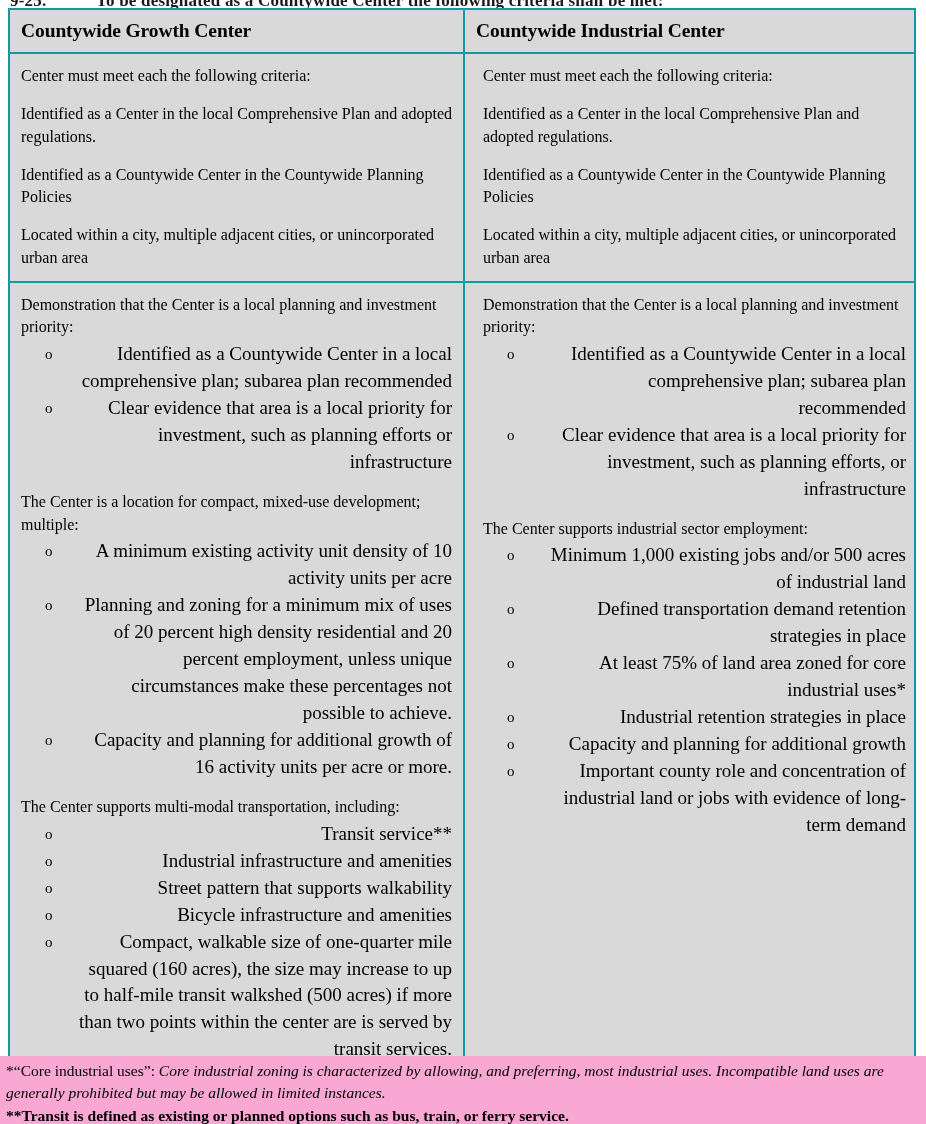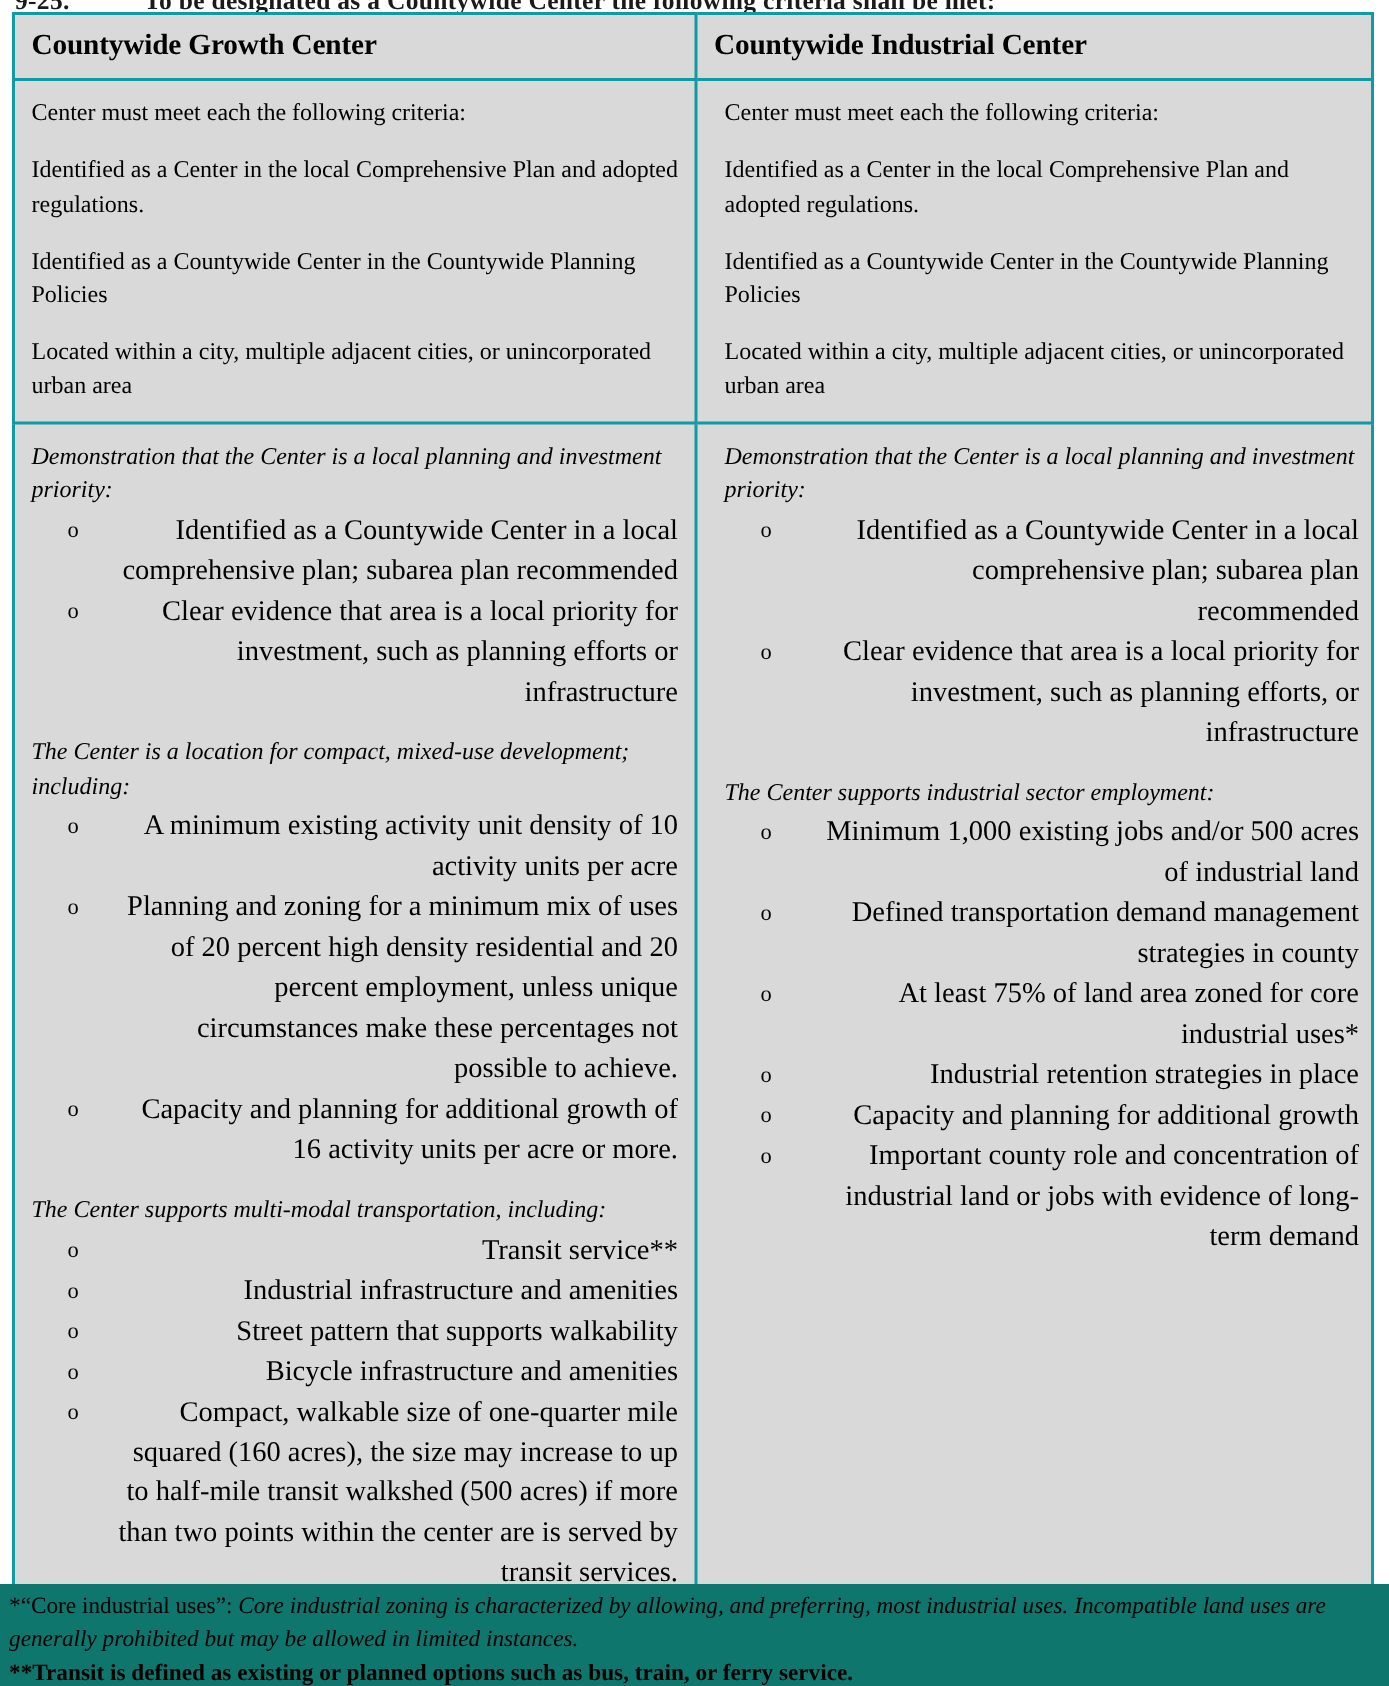--- a/index.html
+++ b/index.html
@@ -64,21 +64,21 @@
   }
 
   .body-cell { padding: 8px 10px 8px 16px; }
   .body-cell.right { padding-left: 18px; padding-right: 8px; }
 
   .para {
     font-size: 16px;
     line-height: 1.42;
     margin: 0 0 15px 0;
   }
-  .para.tight { margin-bottom: 2px; font-style: italic; }
+  .para.tight { margin-bottom: 2px; }
   .para.nospace { margin-bottom: 0; }
 
   ul.olist {
     list-style: none;
     margin: 0 0 15px 0;
     padding: 0;
     text-align: right;
   }
   ul.olist.last { margin-bottom: 0; }
   ul.olist > li {
@@ -100,21 +100,21 @@
   ul.olist.ind > li { padding-left: 57px; }
   ul.olist.ind > li::before { left: 24px; }
 
   
   .footnotes {
     position: absolute;
     left: 0;
     top: 1056px;
     width: 926px;
     height: 68px;
-    background: #0f766e;
+    background: #f9a8d4;
     padding: 4px 8px 0 6px;
     box-sizing: border-box;
   }
   .fn {
     font-size: 15.5px;
     line-height: 1.45;
     margin: 0;
   }
   .fn i, .fn .it { font-style: italic; }
   .fn .up { font-style: normal; }
@@ -160,21 +160,21 @@
     </tr>
 
     <tr>
       <td class="body-cell">
         <p class="para tight">Demonstration that the Center is a local planning and investment priority:</p>
         <ul class="olist">
           <li>Identified as a Countywide Center in a local comprehensive plan; subarea plan recommended</li>
           <li>Clear evidence that area is a local priority for investment, such as planning efforts or infrastructure</li>
         </ul>
 
-        <p class="para tight">The Center is a location for compact, mixed-use development; including:</p>
+        <p class="para tight">The Center is a location for compact, mixed-use development; multiple:</p>
         <ul class="olist">
           <li>A minimum existing activity unit density of 10 activity units per acre</li>
           <li>Planning and zoning for a minimum mix of uses of 20 percent high density residential and 20 percent employment, unless unique circumstances make these percentages not possible to achieve.</li>
           <li>Capacity and planning for additional growth of 16 activity units per acre or more.</li>
         </ul>
 
         <p class="para tight">The Center supports multi-modal transportation, including:</p>
         <ul class="olist last">
           <li>Transit service**</li>
           <li>Industrial infrastructure and amenities</li>
@@ -187,21 +187,21 @@
       <td class="body-cell right">
         <p class="para tight">Demonstration that the Center is a local planning and investment priority:</p>
         <ul class="olist">
           <li>Identified as a Countywide Center in a local comprehensive plan; subarea plan recommended</li>
           <li>Clear evidence that area is a local priority for investment, such as planning efforts, or infrastructure</li>
         </ul>
 
         <p class="para tight">The Center supports industrial sector employment:</p>
         <ul class="olist ind last">
           <li>Minimum 1,000 existing jobs and/or 500 acres of industrial land</li>
-          <li>Defined transportation demand management strategies in  county</li>
+          <li>Defined transportation demand retention strategies in  place</li>
           <li>At least 75% of land area zoned for core industrial uses*</li>
           <li>Industrial retention strategies in place</li>
           <li>Capacity and planning for additional growth</li>
           <li>Important county role and concentration of industrial land or jobs with evidence of long-term demand</li>
         </ul>
       </td>
     </tr>
   </tbody>
 </table>
 

